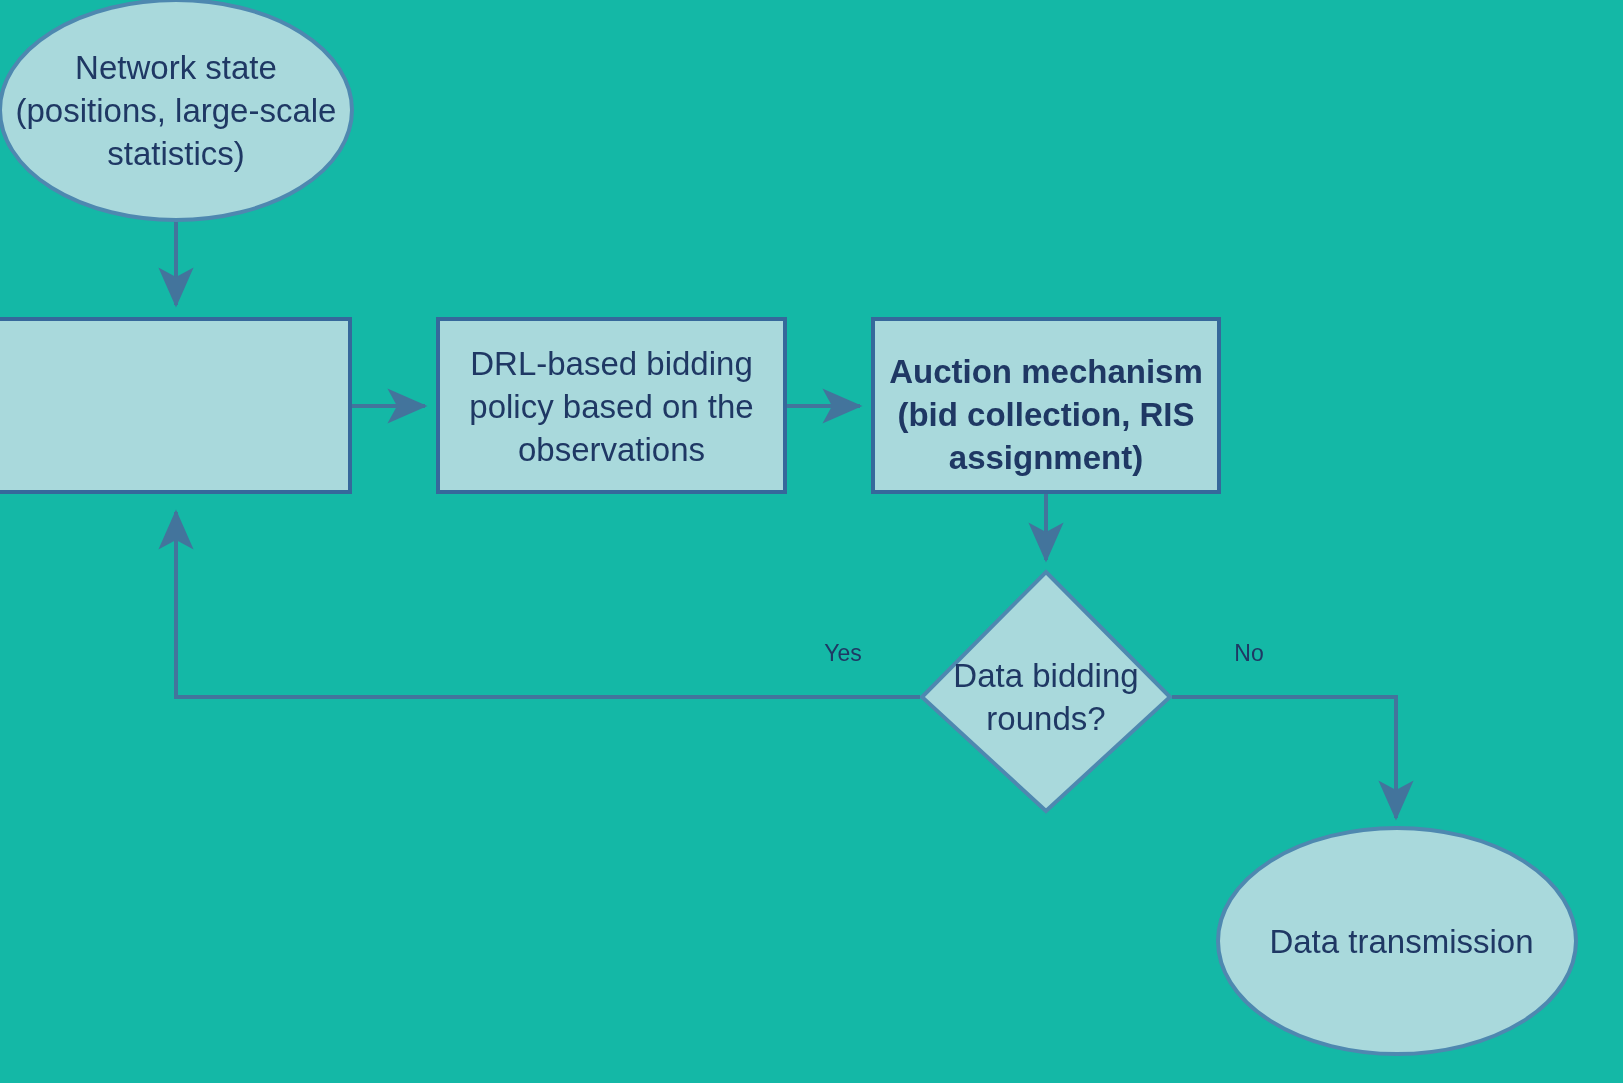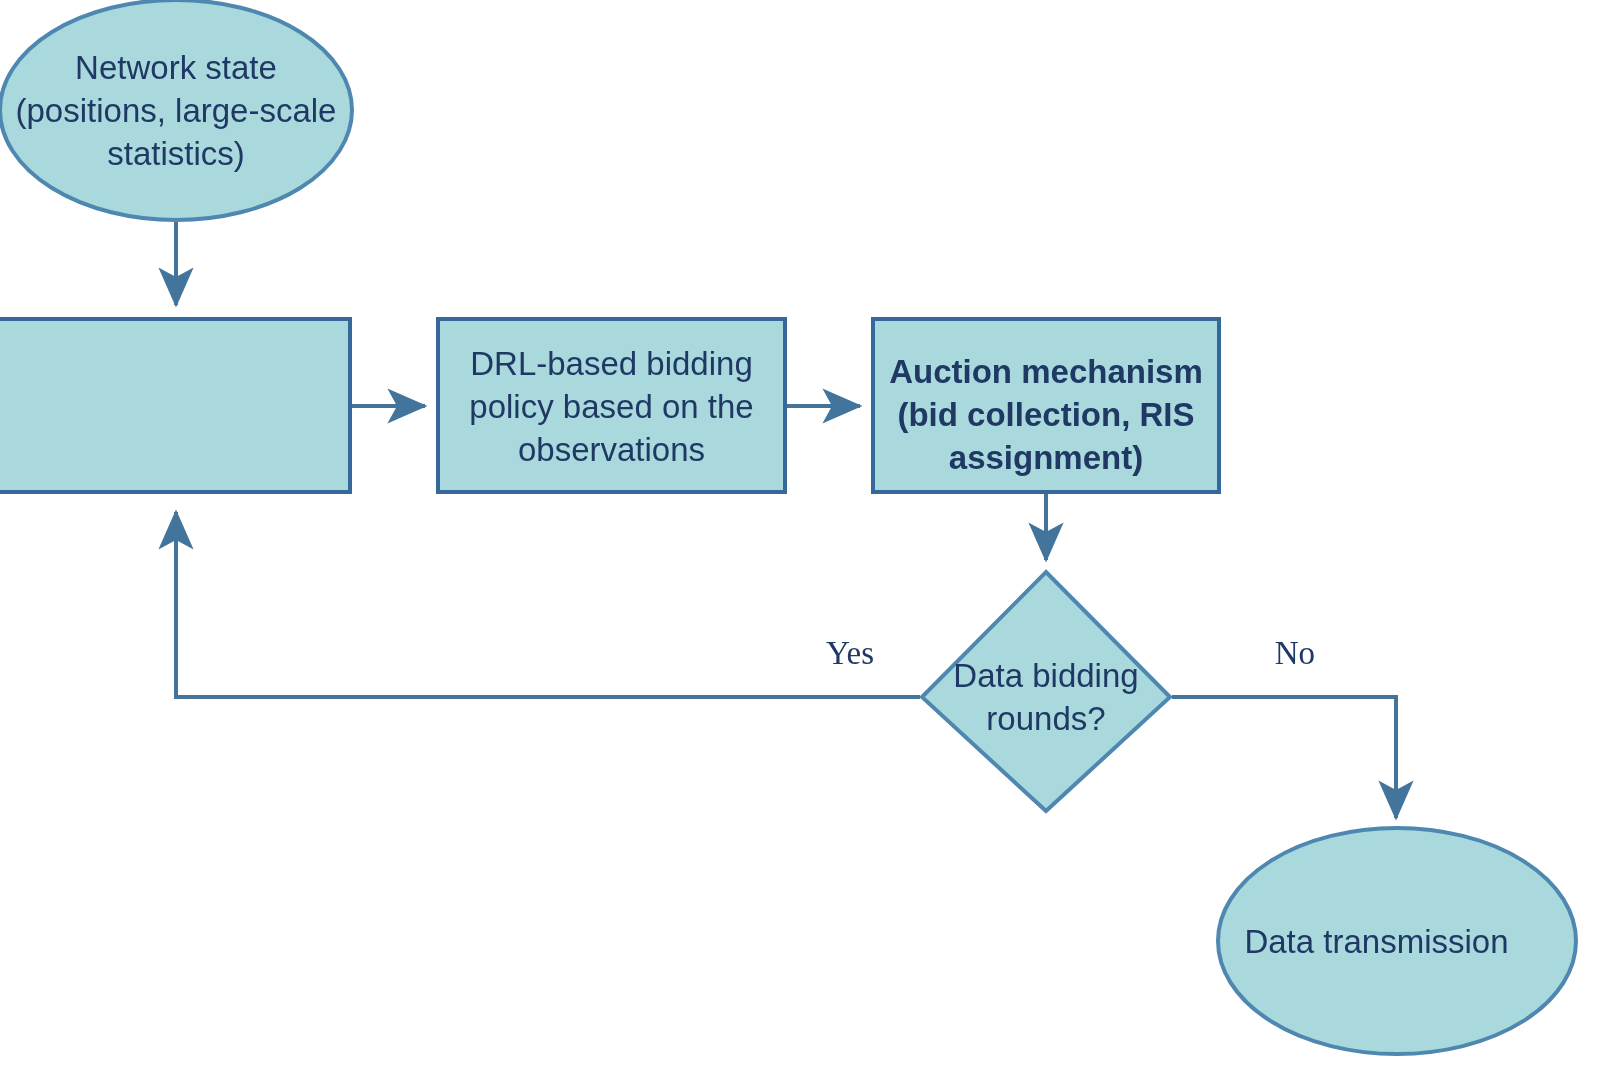--- a/index.html
+++ b/index.html
@@ -8,21 +8,21 @@
     padding: 0;
     background: #000000;
   }
   body {
     font-family: "Liberation Sans", sans-serif;
   }
   #stage {
     position: relative;
     width: 1623px;
     height: 1083px;
-    background: #ffffff;
+    background: #14b8a6;
     overflow: hidden;
   }
   #stage svg {
     position: absolute;
     top: 0;
     left: 0;
     width: 1623px;
     height: 1083px;
     display: block;
   }
@@ -35,24 +35,24 @@
     text-align: center;
     white-space: pre-line;
     pointer-events: none;
     display: flex;
     align-items: center;
     justify-content: center;
   }
   .edge-label {
     position: absolute;
     color: #1F3864;
-    font-family: Liberation Serif, serif;
-    font-size: 33px;
+    font-family: Liberation Sans, sans-serif;
+    font-size: 23px;
     line-height: 38px;
-    text-align: right;
+    text-align: center;
     white-space: nowrap;
   }
 </style>
 </head>
 <body>
 
 <div id="stage">
 
   <svg viewBox="0 0 1623 1083" xmlns="http://www.w3.org/2000/svg">
     <defs>
@@ -98,19 +98,19 @@
 policy based on the
 observations</div>
 
   <div class="node-label" style="left:873px; top:349px; width:346px; height:130px;font-weight:bold;">Auction mechanism
 (bid collection, RIS
 assignment)</div>
 
   <div class="node-label" style="left:921px; top:653px; width:250px; height:88px;">Data bidding
 rounds?</div>
 
-  <div class="node-label" style="left:1203px; top:897px; width:347px; height:88px;">Data transmission</div>
+  <div class="node-label" style="left:1228px; top:897px; width:347px; height:88px;">Data transmission</div>
 
   <div class="edge-label" style="left:812px; top:634px; width:62px;">Yes</div>
 
-  <div class="edge-label" style="left:1224px; top:634px; width:50px;margin-left:41px;">No</div>
+  <div class="edge-label" style="left:1224px; top:634px; width:50px;">No</div>
 
 </div>
 
 </body></html>

